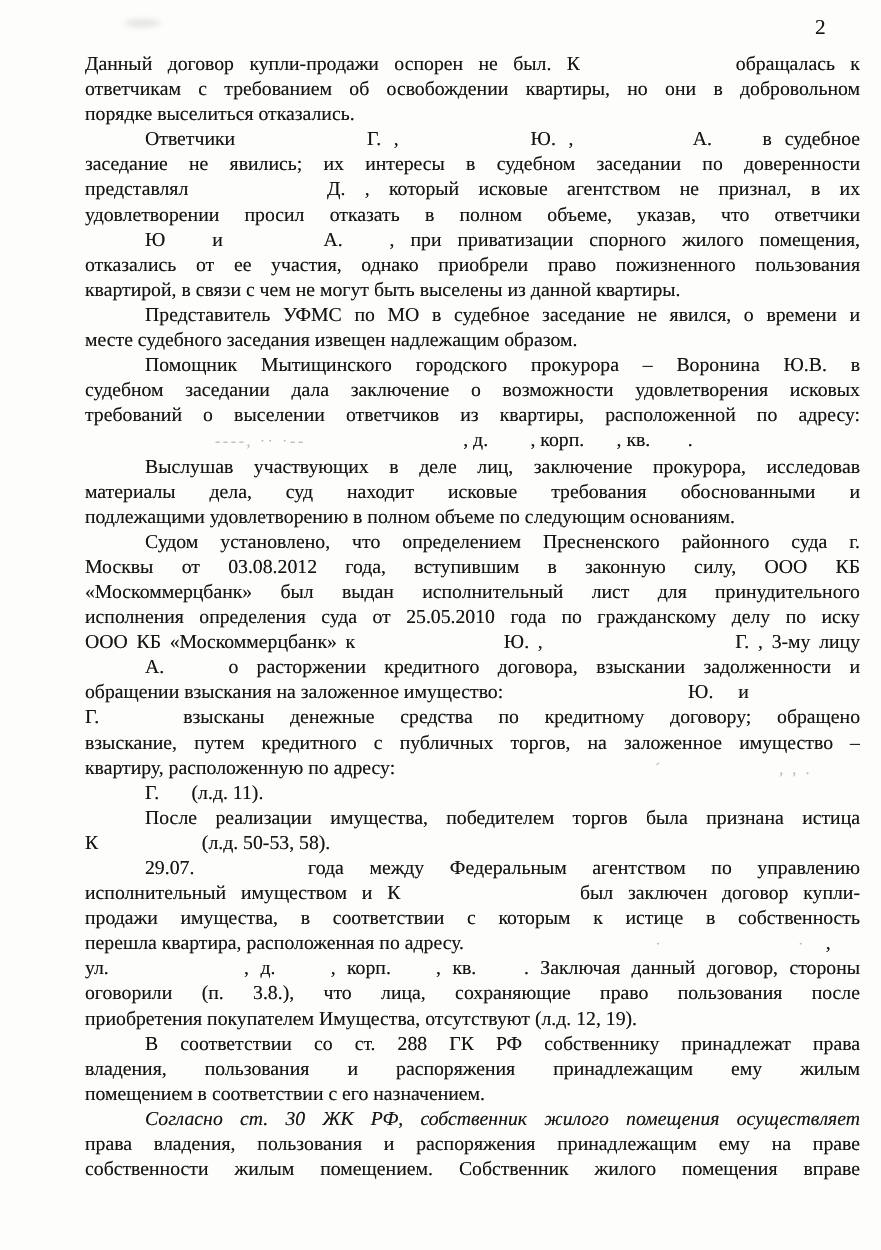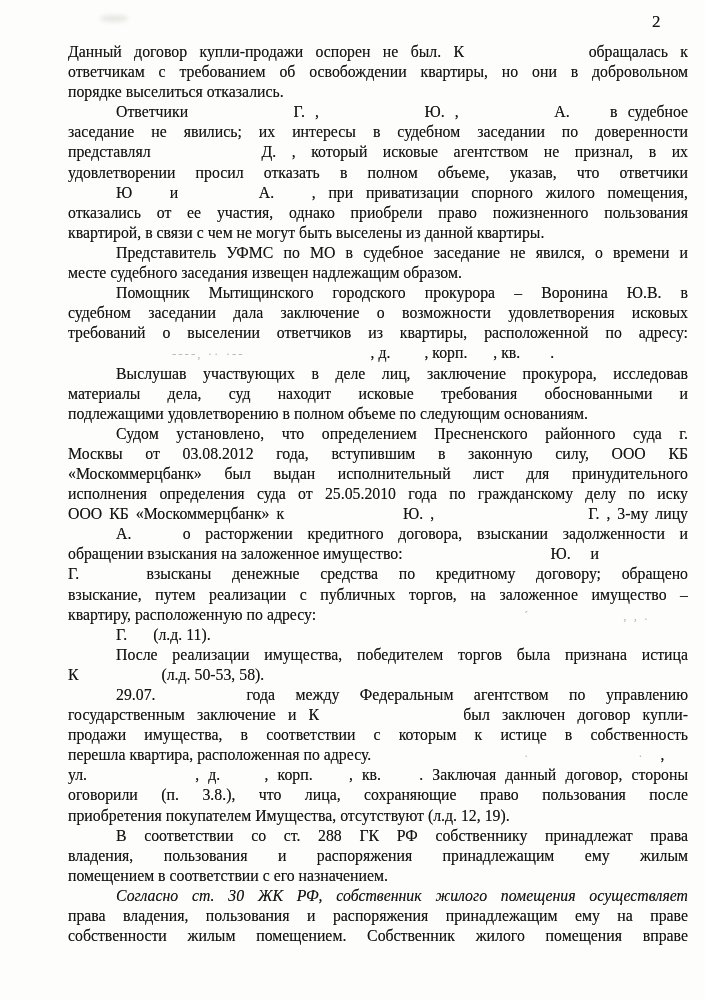--- a/index.html
+++ b/index.html
@@ -89,31 +89,31 @@
       </div>
       <div>
         <div class="line just" style="padding-left: 48px;"><span>Судом установлено, что определением Пресненского районного суда г.</span> </div>
         <div class="line just"><span>Москвы от 03.08.2012 года, вступившим в законную силу, ООО КБ</span> </div>
         <div class="line just"><span>«Москоммерцбанк» был выдан исполнительный лист для принудительного</span> </div>
         <div class="line just"><span>исполнения определения суда от 25.05.2010 года по гражданскому делу по иску</span> </div>
         <div class="line just"><span>ООО КБ «Москоммерцбанк» к</span> <span class="gap" style="width: 105px;"></span> <span>Ю. ,</span> <span class="gap" style="width: 140px;"></span> <span>Г. , 3-му лицу</span> </div>
         <div class="line just" style="padding-left: 48px;"><span>А.</span> <span class="gap" style="width: 22px;"></span> <span>о расторжении кредитного договора, взыскании задолженности и</span> </div>
         <div class="line left"><span>обращении взыскания на заложенное имущество:</span> <span class="gap" style="width: 140px;"></span> <span>Ю.</span> <span class="gap" style="width: 12px;"></span> <span>и</span> </div>
         <div class="line just"><span>Г.</span> <span class="gap" style="width: 26px;"></span> <span>взысканы денежные средства по кредитному договору; обращено</span> </div>
-        <div class="line just"><span>взыскание, путем реализации с публичных торгов, на заложенное имущество –</span> </div>
+        <div class="line just"><span>взыскание, путем кредитного с публичных торгов, на заложенное имущество –</span> </div>
         <div class="line left"><span>квартиру, расположенную по адресу:</span> <span class="gap" style="width: 200px;"></span> <span class="faint">´</span> <span class="gap" style="width: 85px;"></span> <span class="faint">, , .</span> </div>
         <div class="line left" style="padding-left: 48px;"><span>Г.</span> <span class="gap" style="width: 18px;"></span> <span>(л.д. 11).</span> </div>
       </div>
       <div>
         <div class="line just" style="padding-left: 48px;"><span>После реализации имущества, победителем торгов была признана истица</span> </div>
         <div class="line left"><span>К</span> <span class="gap" style="width: 75px;"></span> <span>(л.д. 50-53, 58).</span> </div>
       </div>
       <div>
         <div class="line just" style="padding-left: 48px;"><span>29.07.</span> <span class="gap" style="width: 50px;"></span> <span>года между Федеральным агентством по управлению</span> </div>
-        <div class="line just"><span>государственным заключение и К</span> <span class="gap" style="width: 120px;"></span> <span>был заключен договор купли-</span> </div>
+        <div class="line just"><span>исполнительный имуществом и К</span> <span class="gap" style="width: 120px;"></span> <span>был заключен договор купли-</span> </div>
         <div class="line just"><span>продажи имущества, в соответствии с которым к истице в собственность</span> </div>
         <div class="line left"><span>перешла квартира, расположенная по адресу.</span> <span class="gap" style="width: 145px;"></span> <span class="faint">·</span> <span class="gap" style="width: 100px;"></span> <span class="faint">·</span> <span class="gap" style="width: 8px;"></span> <span>,</span> </div>
         <div class="line just"><span>ул.</span> <span class="gap" style="width: 90px;"></span> <span>, д.</span> <span class="gap" style="width: 26px;"></span> <span>, корп.</span> <span class="gap" style="width: 18px;"></span> <span>, кв.</span> <span class="gap" style="width: 20px;"></span> <span>. Заключая данный договор, стороны</span> </div>
         <div class="line just"><span>оговорили (п. 3.8.), что лица, сохраняющие право пользования после</span> </div>
         <div class="line left"><span>приобретения покупателем Имущества, отсутствуют (л.д. 12, 19).</span> </div>
       </div>
       <div>
         <div class="line just" style="padding-left: 48px;"><span>В соответствии со ст. 288 ГК РФ собственнику принадлежат права</span> </div>
         <div class="line just"><span>владения, пользования и распоряжения принадлежащим ему жилым</span> </div>
         <div class="line left"><span>помещением в соответствии с его назначением.</span> </div>

